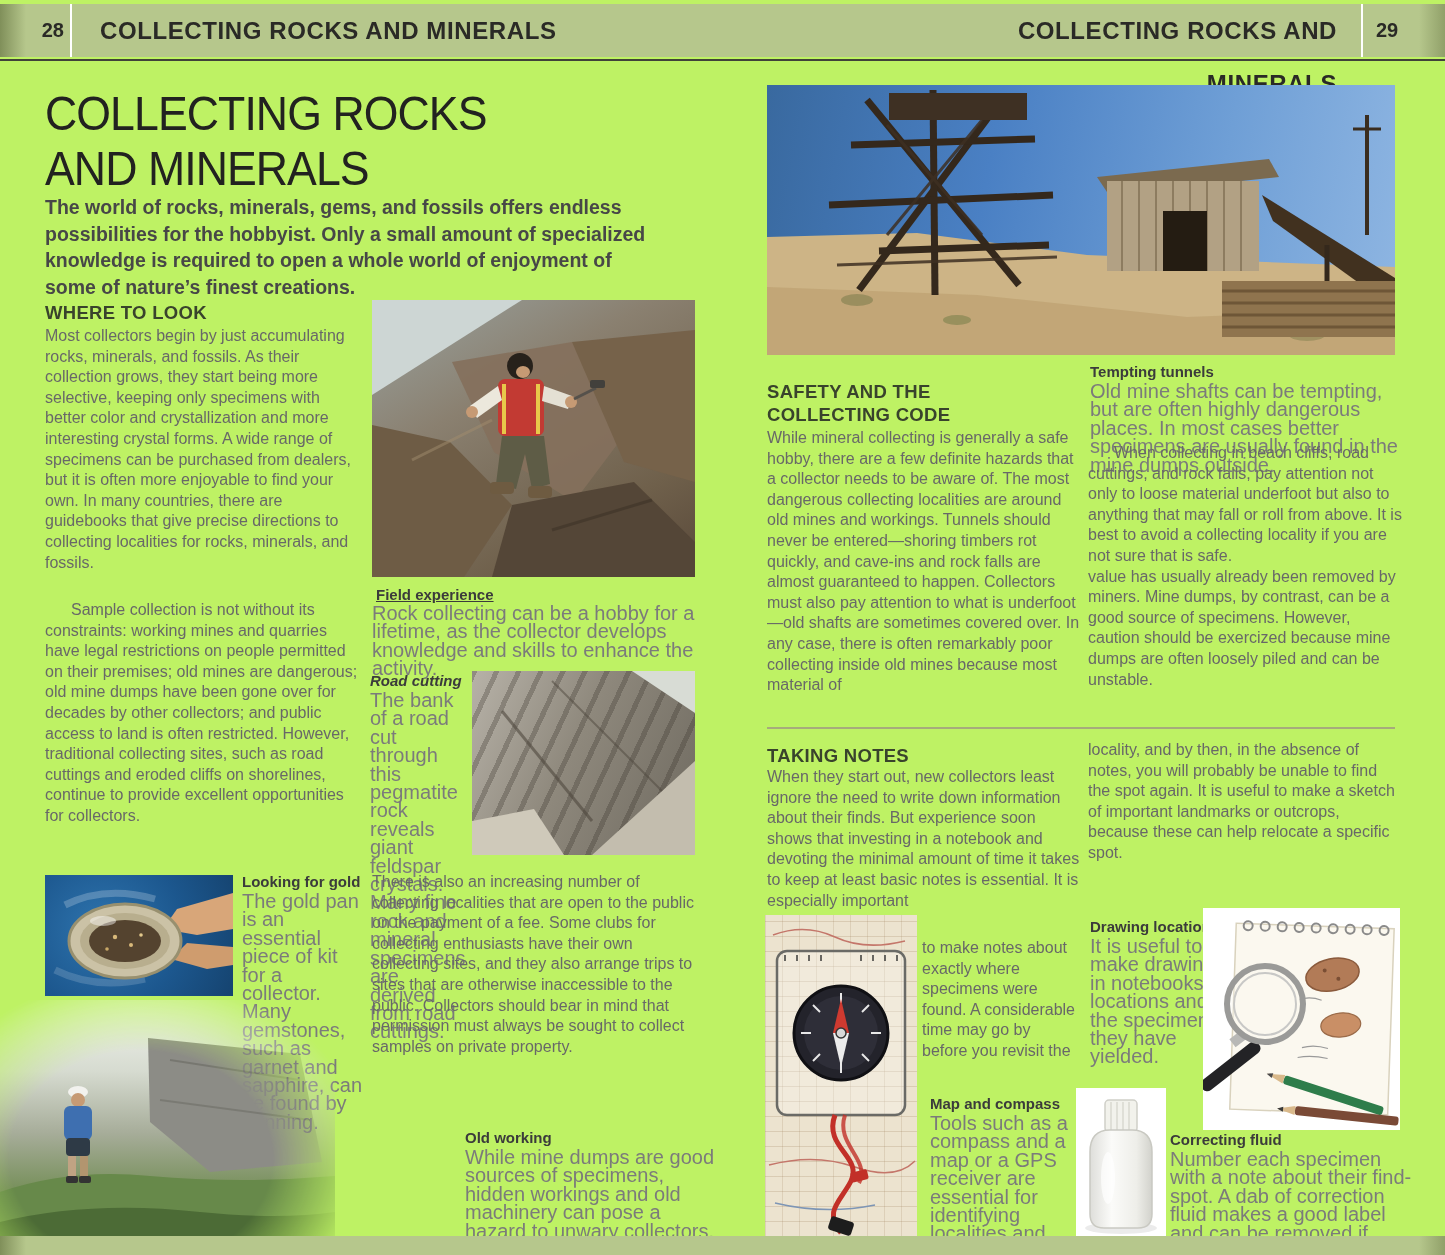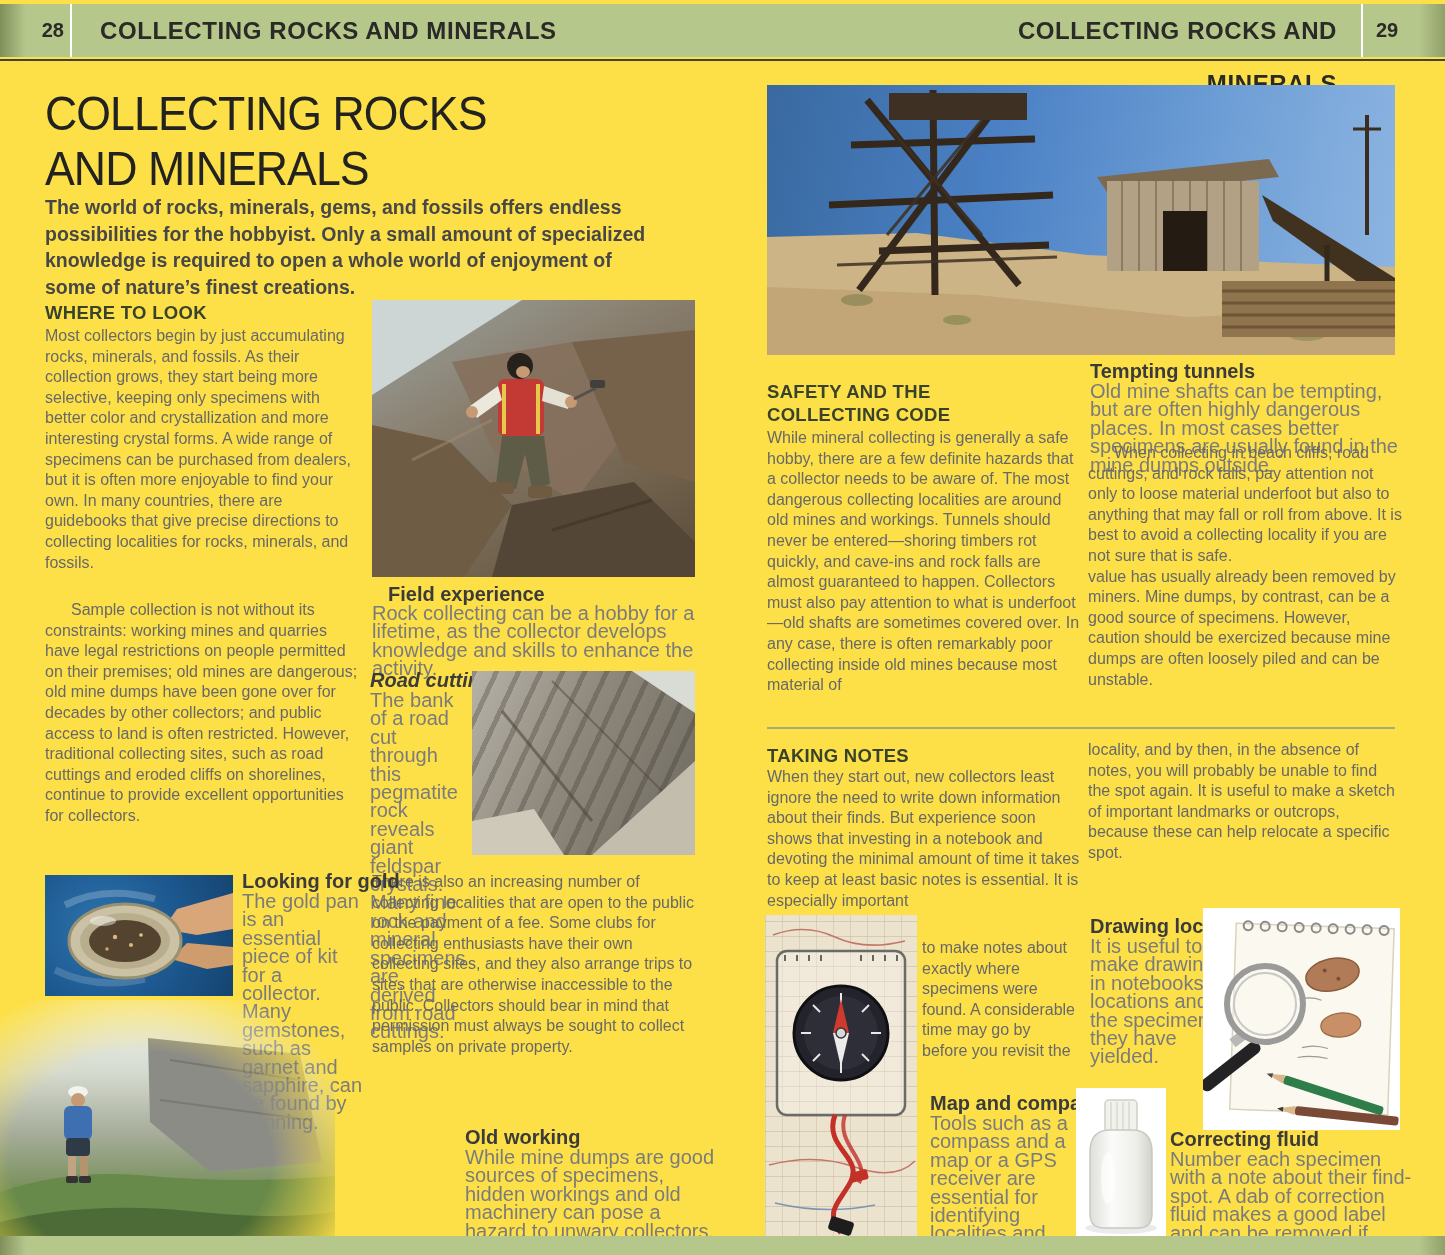--- a/index.html
+++ b/index.html
@@ -1,33 +1,33 @@
 <!DOCTYPE html>
 <html><head>
 <meta charset="utf-8">
 <style>
   html,body{margin:0;padding:0;background:#ffffff;}
-  #canvas{position:relative;width:1445px;height:1255px;background:#fde047;overflow:hidden;
+  #canvas{position:relative;width:1445px;height:1255px;background:#bef264;overflow:hidden;
           font-family:"Liberation Sans", sans-serif;color:#646464;}
   .abs{position:absolute;}
   
   .bar{background:linear-gradient(90deg, rgba(74,88,40,.5) 0px, rgba(74,88,40,0) 26px,
         rgba(74,88,40,0) calc(100% - 26px), rgba(74,88,40,.35) 100%), #b6c78c;}
   .bar-rule{background:#41423a;}
   .runhead{font-size:24px;font-weight:bold;color:#2a2a26;letter-spacing:.6px;line-height:53px;}
   .pagenum{font-size:20px;font-weight:bold;color:#2a2a26;line-height:53px;}
   .bar-div{background:#ffffff;width:2px;height:53px;top:4px;}
   
   .title{font-size:48px;line-height:55px;color:#222220;letter-spacing:-1px;
          transform:scaleX(.93);transform-origin:left top;font-weight:400;}
   .intro{font-size:19.5px;line-height:26.5px;font-weight:bold;color:#474747;}
   .sechead{font-size:18.5px;line-height:23px;font-weight:bold;color:#39432c;letter-spacing:.3px;}
   .body{font-size:16px;line-height:20.6px;color:#686868;}
   .indent{text-indent:26px;}
-  .capT{font-size:20px;font-weight:bold;color:#3b3b3b;line-height:19px;}
+  .capT{font-size:15px;font-weight:bold;color:#3b3b3b;line-height:19px;}
   .capX{font-size:20px;line-height:18.4px;color:#7b7b7b;}
   p{margin:0;}
   figure{margin:0;}
   .photo{overflow:hidden;}
   .rule-olive{background:#a6ab7c;}
 </style>
 </head>
 <body>
 
 <div id="canvas">
@@ -72,21 +72,21 @@
         <circle cx="-18" cy="60" r="6" fill="#c69a74"></circle>
         <circle cx="81" cy="50" r="6" fill="#c69a74"></circle>
         <line x1="84" y1="47" x2="106" y2="36" stroke="#55514b" stroke-width="3"></line>
         <rect x="100" y="28" width="15" height="8" rx="2" fill="#42403c"></rect>
         <polygon points="12,84 54,84 60,132 42,137 35,102 26,137 6,132" fill="#5e5c46"></polygon>
         <rect x="0" y="130" width="24" height="12" rx="4" fill="#6e5b41"></rect>
         <rect x="38" y="134" width="24" height="12" rx="4" fill="#6e5b41"></rect>
       </g>
     </svg>
   </figure>
-  <div class="abs capT" style="left:388px;top:585px;">Field experience</div>
+  <div class="abs capT" style="left:376px;top:585px;text-decoration:underline;">Field experience</div>
   <div class="abs capX" style="left:372px;top:604px;width:326px;">Rock collecting can be a hobby for a lifetime, as the collector develops knowledge and skills to enhance the activity.</div>
 
   <div class="abs capT" style="left:370px;top:671px;font-style:italic;">Road cutting</div>
   <div class="abs capX" style="left:370px;top:691px;width:100px;">The bank of a road cut through this pegmatite rock reveals giant feldspar crystals. Many fine rock and mineral specimens are derived from road cuttings.</div>
   <figure class="abs photo" style="left:472px;top:671px;width:223px;height:184px;background:
       repeating-linear-gradient(115deg, rgba(58,52,44,.30) 0 5px, rgba(0,0,0,0) 5px 20px),
       linear-gradient(115deg,#b7b2a8 0%,#8e887c 45%,#6e695f 100%);">
     <svg width="223" height="184" viewBox="0 0 223 184">
       <polygon points="160,0 223,0 223,42" fill="#d8dcd5"></polygon>
       <polygon points="120,184 223,90 223,184" fill="#c3bdae"></polygon>

